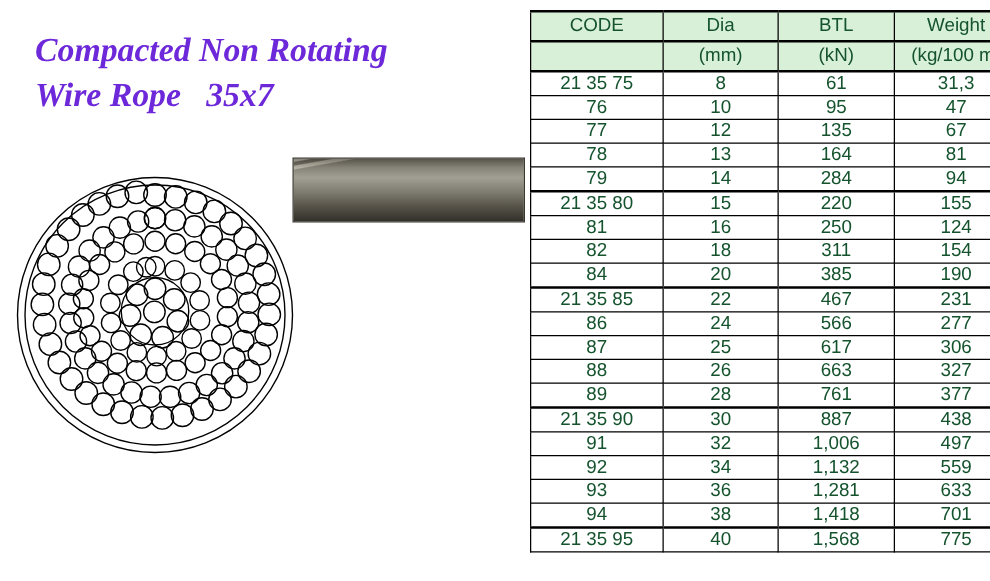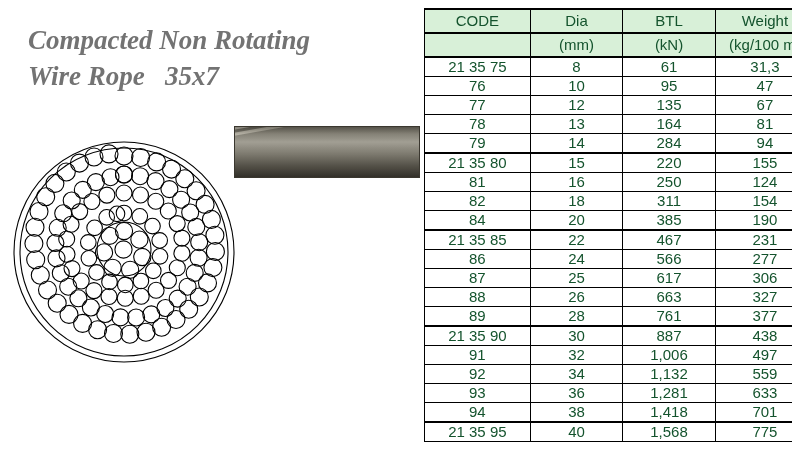--- a/index.html
+++ b/index.html
@@ -28,21 +28,21 @@
     position: absolute;
     left: 28px;
     top: 22px;
     width: 390px;
   }
   #title-block .title-line {
     font-family: "Liberation Serif", serif;
     font-weight: bold;
     font-style: italic;
     font-size: 27px;
-    color: #737373;
+    color: #6d28d9;
     line-height: 36px;
     white-space: pre;
   }
 
   
   #rope-photo {
     position: absolute;
     left: 234px;
     top: 126px;
     width: 186px;

